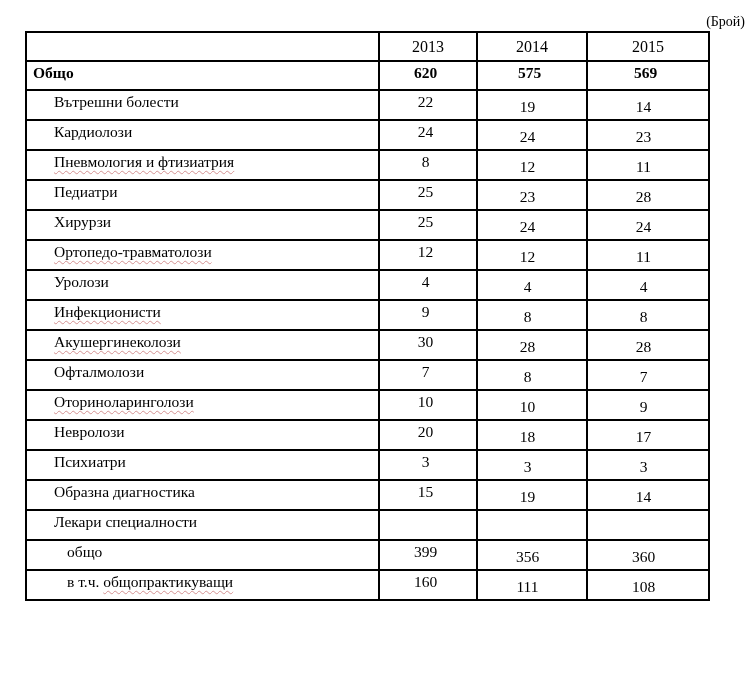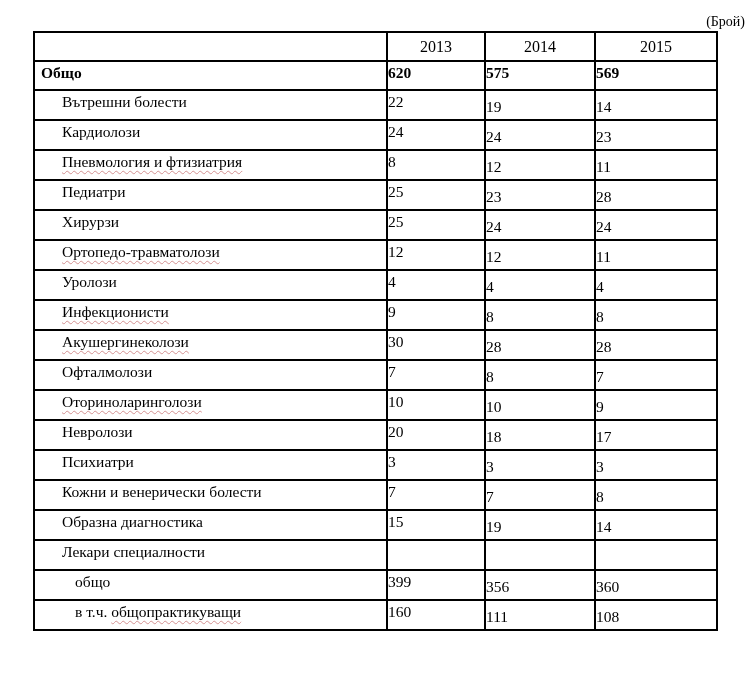--- a/index.html
+++ b/index.html
@@ -26,21 +26,21 @@
   .unit-note {
     width: 745px;
     text-align: right;
     font-size: 14px;
     margin-top: 4px;
     margin-bottom: 1px;
   }
   table.stat {
     border-collapse: collapse;
     table-layout: fixed;
-    margin-left: 33px;
+    margin-left: 25px;
     width: 683px;
   }
   table.stat th, table.stat td {
     border: 2px solid #000000;
     overflow: hidden;
     white-space: nowrap;
   }
   thead th {
     height: 27px;
     font-weight: normal;
@@ -54,21 +54,21 @@
     font-size: 15.5px;
     padding: 0;
   }
   td.label {
     text-align: left;
     vertical-align: top;
     padding: 2px 12px 0 6px;
   }
   td.label.ind1 { padding-left: 27px; }
   td.label.ind2 { padding-left: 40px; }
-  td.val { text-align: left; }
+  td.val { text-align: center; }
   td.v0 {
     vertical-align: top;
     padding: 2px 5px 0 0;
   }
   td.v1, td.v2 {
     vertical-align: bottom;
     padding: 0 9px 3px 0;
   }
   tr.total td { font-weight: bold; }
   tr.total td.v1, tr.total td.v2 {
@@ -182,26 +182,20 @@
           <td class="val v1">18</td>
           <td class="val v2">17</td>
         </tr>
         <tr>
           <td class="label ind1"><span>Психиатри</span></td>
           <td class="val v0">3</td>
           <td class="val v1">3</td>
           <td class="val v2">3</td>
         </tr>
         <tr>
-          <td class="label ind1"><span>Кожни и венерически болести</span></td>
-          <td class="val v0">7</td>
-          <td class="val v1">7</td>
-          <td class="val v2">8</td>
-        </tr>
-        <tr>
           <td class="label ind1"><span>Образна диагностика</span></td>
           <td class="val v0">15</td>
           <td class="val v1">19</td>
           <td class="val v2">14</td>
         </tr>
         <tr>
           <td class="label ind1"><span>Лекари специалности</span></td>
           <td class="val v0"></td>
           <td class="val v1"></td>
           <td class="val v2"></td>

